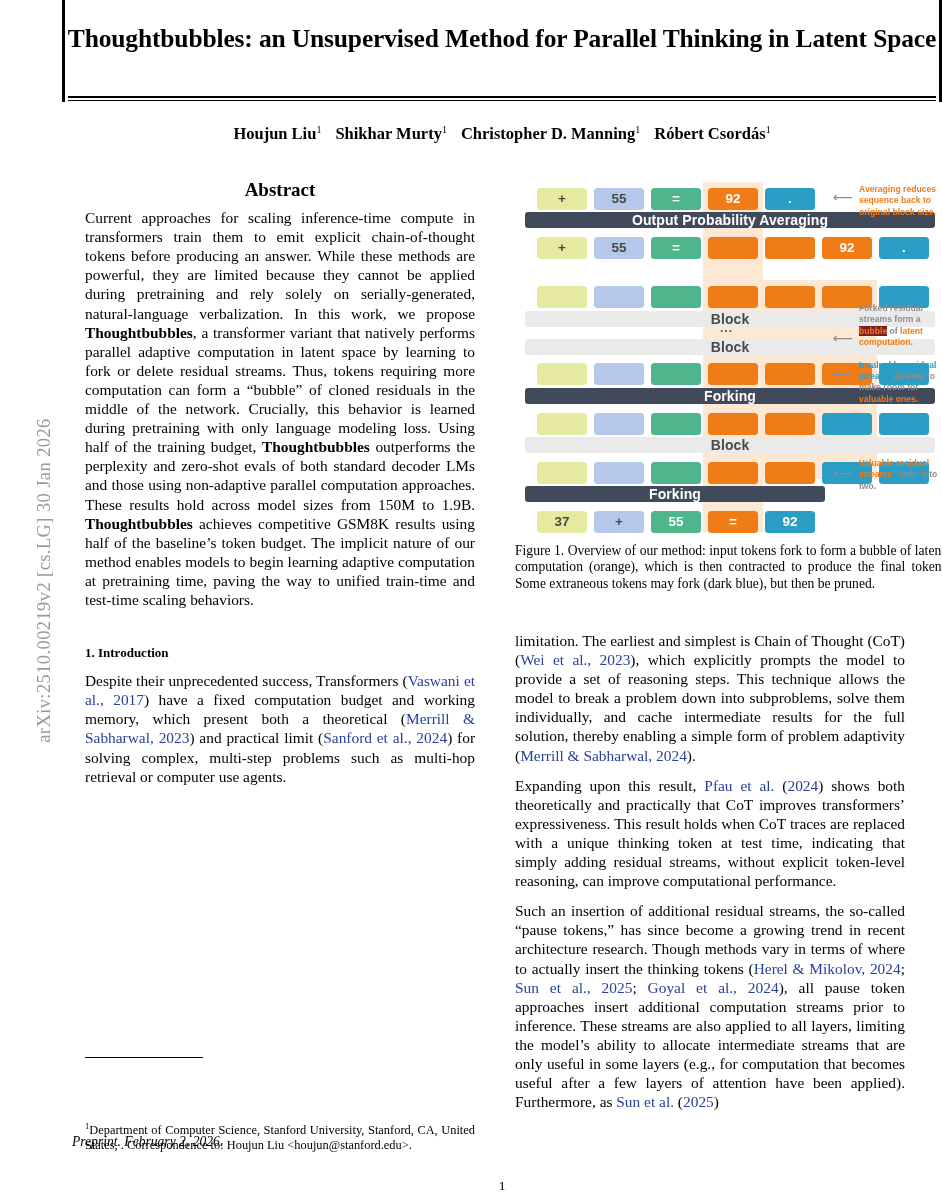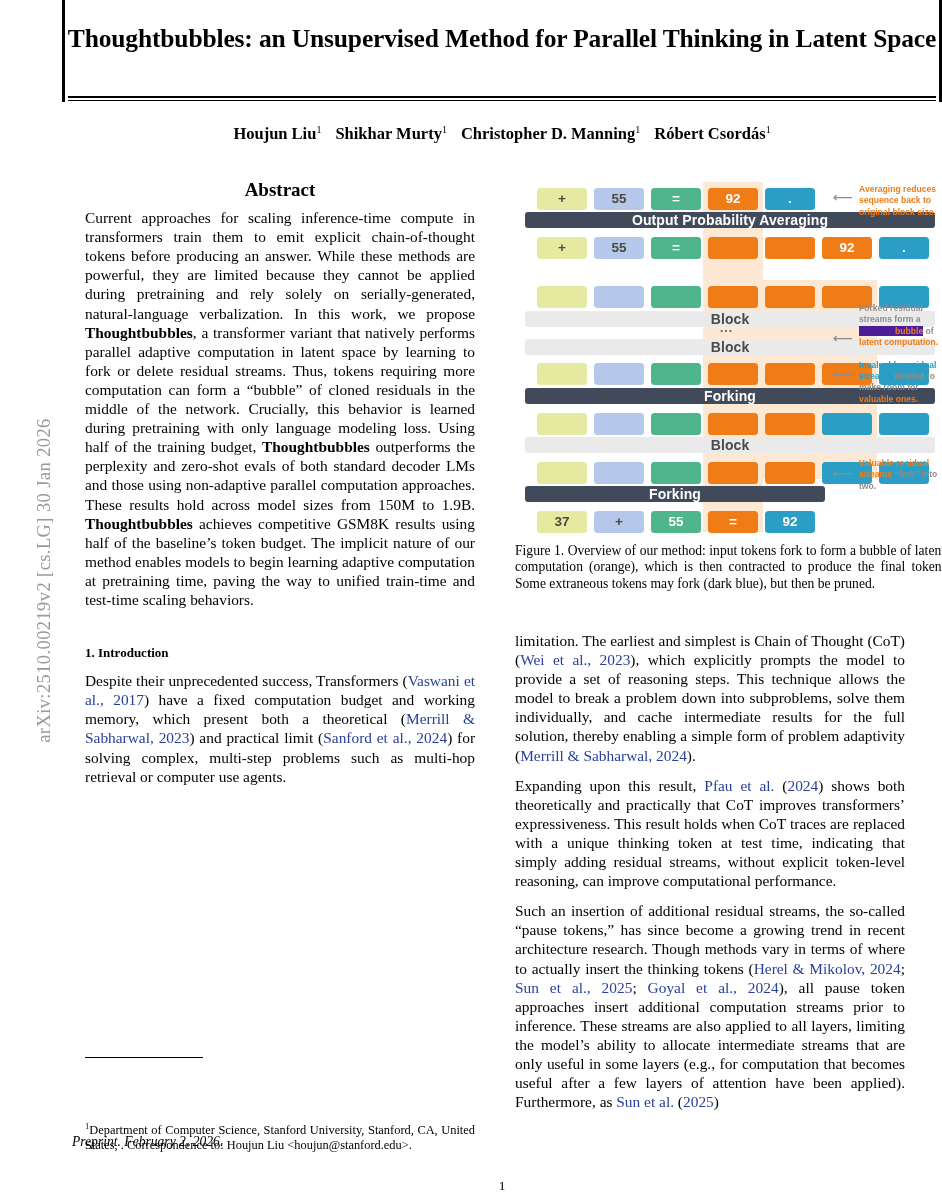--- a/index.html
+++ b/index.html
@@ -247,21 +247,21 @@
     width: 86px;
     font-family: "Liberation Sans", sans-serif;
     font-size: 8.6px;
     line-height: 11.4px;
     font-weight: bold;
     z-index: 4;
   }
   .annot .orange { color: #f07c18; text-align: right; }
   .annot .blue   { color: #2a9ec4; }
   .annot .gray   { color: #8d8d8d; }
-  .annot .hl     { color: #f07c18; background: #4c1d95; padding-left: 36px; }
+  .annot .hl     { color: #f07c18; background: #7f1d1d; }
   .arrow {
     position: absolute;
     font-size: 14px;
     color: #8d8d8d;
     font-family: "DejaVu Sans", sans-serif;
     z-index: 4;
     line-height: 1;
   }
 
   #fig-caption {

